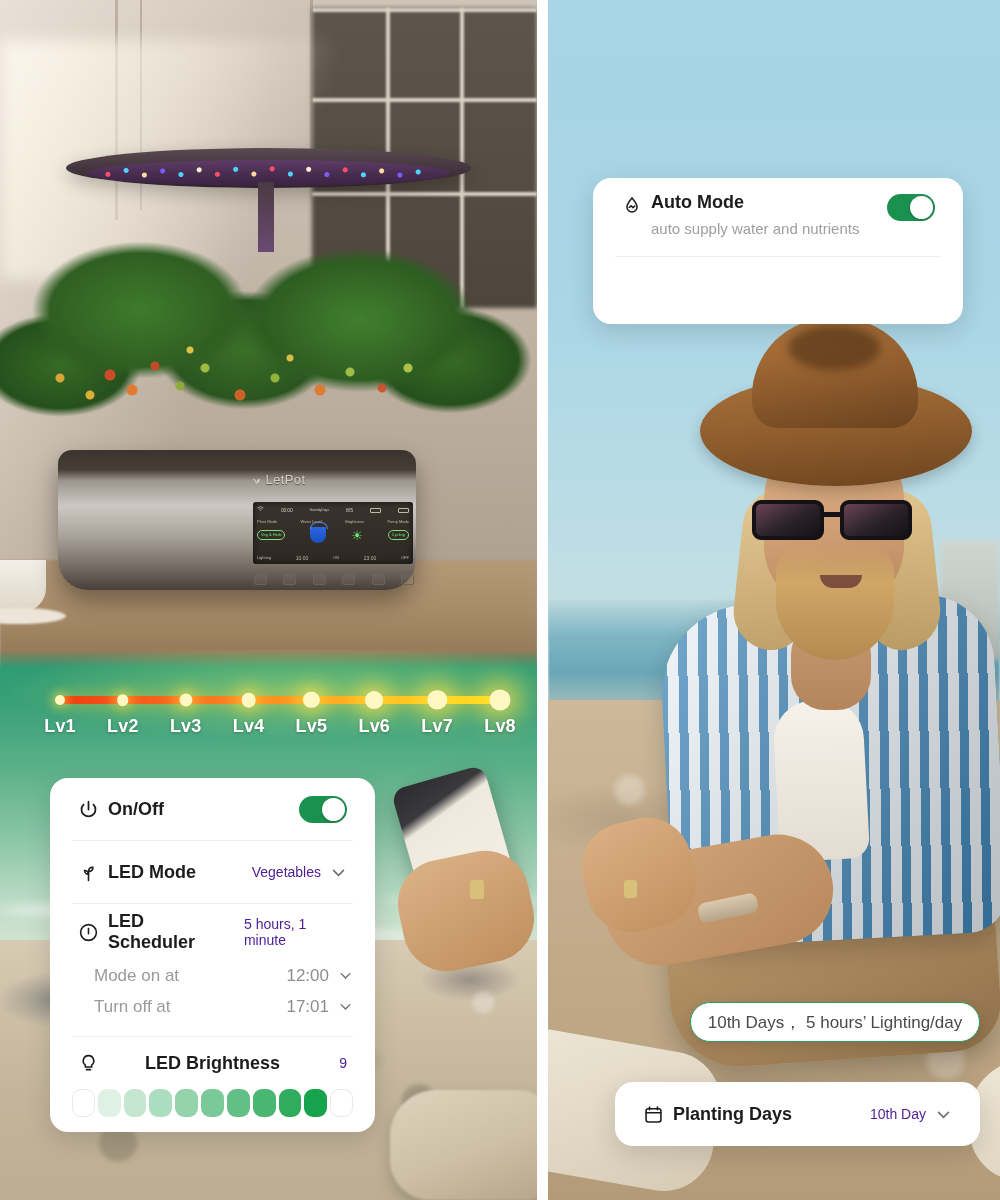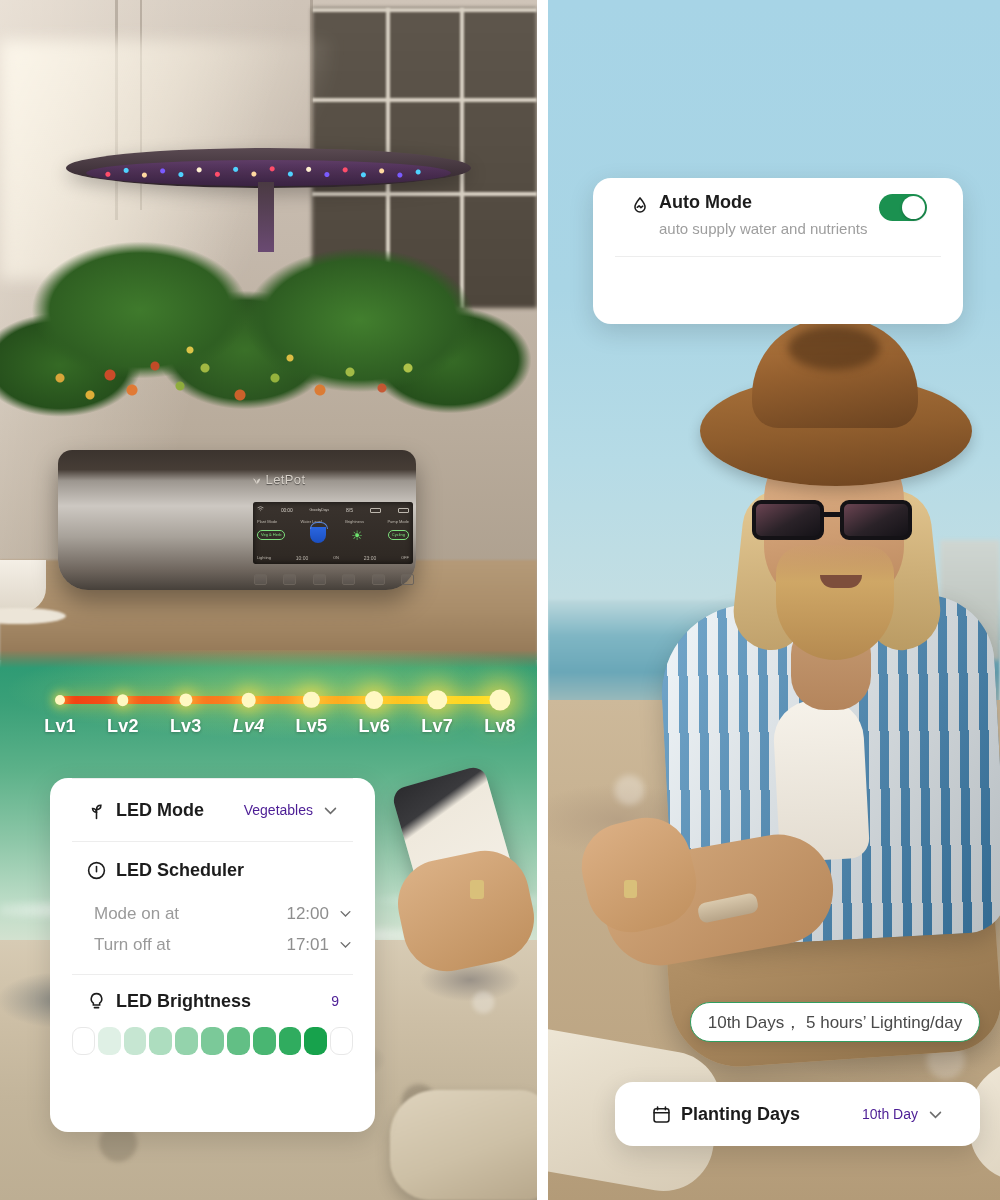--- a/index.html
+++ b/index.html
@@ -231,21 +231,21 @@
     color:#ffffff; font-size:18px; font-weight:700; letter-spacing:.2px;
     text-shadow:0 1px 3px rgba(0,0,0,.3);
   }
 
   
   .card {
     position:absolute; background:#ffffff; border-radius:18px;
     box-shadow: 0 8px 26px rgba(0,0,0,.14);
   }
   .row {
-    display:flex; align-items:center; padding:0 36px; position:relative;
+    display:flex; align-items:center; padding:0 28px; position:relative;
   }
   .row .ic { width:24px; display:flex; align-items:center; justify-content:flex-start; flex:0 0 24px; }
   .row .lbl { font-size:18px; font-weight:700; color:#1c1c1c; margin-left:6px; }
   .row .val { margin-left:auto; font-size:14px; color:#4c1d95; }
   .divider { height:1px; background:#ededed; margin:0 22px; }
 
   
   .toggle {
     width:48px; height:27px; border-radius:14px; background:#1b9150;
     position:relative; margin-left:auto; flex:0 0 48px;
@@ -528,30 +528,42 @@
           <div class="lv-dot" style="left: 208.571px; top: 12px; width: 14.7143px; height: 14.7143px; box-shadow: rgba(255, 226, 70, 0.7) 0px 0px 17.7143px 5.14286px;"></div>
           <div class="lv-dot" style="left: 271.429px; top: 12px; width: 16.2857px; height: 16.2857px; box-shadow: rgba(255, 226, 70, 0.75) 0px 0px 20.2857px 5.85714px;"></div>
           <div class="lv-dot" style="left: 334.286px; top: 12px; width: 17.8571px; height: 17.8571px; box-shadow: rgba(255, 226, 70, 0.8) 0px 0px 22.8571px 6.57143px;"></div>
           <div class="lv-dot" style="left: 397.143px; top: 12px; width: 19.4286px; height: 19.4286px; box-shadow: rgba(255, 226, 70, 0.85) 0px 0px 25.4286px 7.28571px;"></div>
           <div class="lv-dot" style="left: 460px; top: 12px; width: 21px; height: 21px; box-shadow: rgba(255, 226, 70, 0.9) 0px 0px 28px 8px;"></div>
         </div>
       <div class="lv-labels" id="lv-labels">
           <div class="lv-label" style="left: 20px;">Lv1</div>
           <div class="lv-label" style="left: 82.8571px;">Lv2</div>
           <div class="lv-label" style="left: 145.714px;">Lv3</div>
-          <div class="lv-label" style="left: 208.571px; font-style: italic;">Lv4</div>
+          <div class="lv-label" style="left: 208.571px;">Lv4</div>
           <div class="lv-label" style="left: 271.429px;">Lv5</div>
           <div class="lv-label" style="left: 334.286px;">Lv6</div>
           <div class="lv-label" style="left: 397.143px;">Lv7</div>
           <div class="lv-label" style="left: 460px;">Lv8</div>
         </div>
     </div>
 
     <div class="card" id="led-card">
 
+      <div class="row" style="height:62px;">
+        <span class="ic">
+          <svg width="21" height="21" viewBox="0 0 24 24" fill="none" stroke="#1c1c1c" stroke-width="2" stroke-linecap="round">
+            <path d="M12 3v9"></path>
+              <path d="M6.3 6.3a8 8 0 1 0 11.4 0"></path>
+          </svg>
+        </span>
+        <span class="lbl">On/Off</span>
+        <span class="toggle">
+            <span class="knob"></span>
+          </span>
+      </div>
 
       <div class="divider"></div>
 
       <div class="row" style="height:62px;">
         <span class="ic">
           <svg width="21" height="21" viewBox="0 0 24 24" fill="none" stroke="#1c1c1c" stroke-width="1.8" stroke-linecap="round">
             <path d="M12 21V11"></path>
             <path d="M12 11c0-3 2-5 5-5 0 3-2 5-5 5z"></path>
             <path d="M12 14c-2.5 0-4.5-1.8-4.5-4.2C10 9.8 12 11.6 12 14z"></path>
           </svg>
@@ -568,20 +580,21 @@
       <div class="divider"></div>
 
       <div class="row" style="height:56px;">
         <span class="ic">
           <svg width="21" height="21" viewBox="0 0 24 24" fill="none" stroke="#1c1c1c" stroke-width="1.8" stroke-linecap="round">
             <circle cx="12" cy="12" r="9"></circle>
               <path d="M12 7.5v6"></path>
           </svg>
         </span>
         <span class="lbl">LED Scheduler</span>
+        <span class="val" style="margin-left:14px;">5 hours, 1 minute</span>
       </div>
 
       <div class="sched-sub">
         <span class="k">Mode on at</span>
         <span class="v">12:00</span>
         <span class="chev">
           <svg width="15" height="15" viewBox="0 0 24 24" fill="none" stroke="#6d6d6d" stroke-width="2.2" stroke-linecap="round">
               <path d="M5 9l7 7 7-7"></path>
             </svg>
         </span>
@@ -592,21 +605,21 @@
         <span class="v">17:01</span>
         <span class="chev">
           <svg width="15" height="15" viewBox="0 0 24 24" fill="none" stroke="#6d6d6d" stroke-width="2.2" stroke-linecap="round">
               <path d="M5 9l7 7 7-7"></path>
             </svg>
         </span>
       </div>
 
       <div class="divider" style="margin-top:14px;"></div>
 
-      <div class="row" style="height:52px;">
+      <div class="row" style="height:52px;gap:37px;">
         <span class="ic">
           <svg width="21" height="21" viewBox="0 0 24 24" fill="none" stroke="#1c1c1c" stroke-width="1.8" stroke-linecap="round">
             <path d="M12 3a6 6 0 0 0-3.6 10.8V16h7.2v-2.2A6 6 0 0 0 12 3z"></path>
             <path d="M9.6 19h4.8"></path>
           </svg>
         </span>
         <span class="lbl">LED Brightness</span>
         <span class="val">9</span>
       </div>
 

